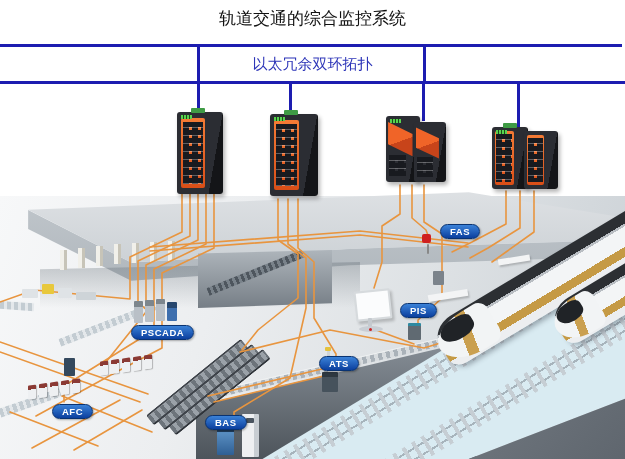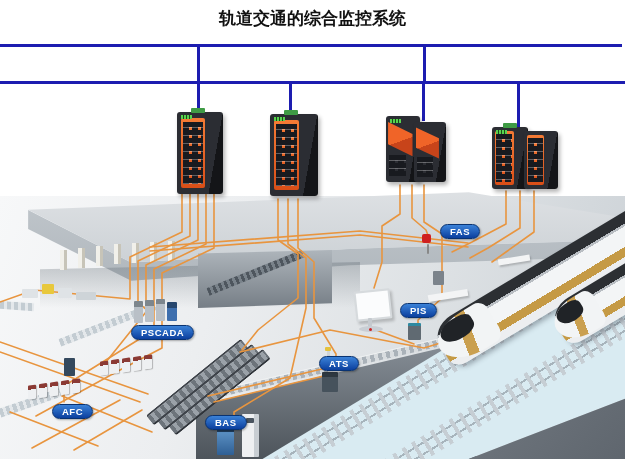--- a/index.html
+++ b/index.html
@@ -1,21 +1,21 @@
 <!DOCTYPE html>
 <html><head>
 <meta charset="utf-8">
 <style>
   html,body{margin:0;padding:0;background:#fff;}
   #app{position:relative;width:625px;height:459px;overflow:hidden;background:#fff;
        font-family:"Liberation Sans","DejaVu Sans",sans-serif;}
   .abs{position:absolute;}
 
   
-  .title{left:0;top:7px;width:625px;text-align:center;font-size:17px;font-weight:bold;color:#111;}
+  .title{left:0;top:7px;width:625px;text-align:center;font-size:17px;font-weight:normal;color:#111;}
   .busline{background:#1d1db0;}
   .topo-label{left:230px;top:55px;width:165px;text-align:center;font-size:15px;color:#2d35b8;}
 
   
   .swu{position:absolute;background:linear-gradient(100deg,#2b2d33 0 76%,#141518 76%);
        border-radius:3px;box-shadow:2px 3px 4px rgba(0,0,0,.3);}
   .swu::before{content:"";position:absolute;left:8%;top:7%;width:52%;height:86%;
        background:linear-gradient(180deg,#f47b35,#d94e17);border-radius:2px;}
   .swu::after{content:"";position:absolute;left:12%;top:12%;width:44%;height:76%;
        background:repeating-linear-gradient(180deg,#181a1f 0 5px,rgba(255,255,255,.3) 5px 6px,rgba(0,0,0,0) 6px 8px),
@@ -95,20 +95,21 @@
 <body>
 
 <div id="app">
 
   <div class="abs title">轨道交通的综合监控系统</div>
 
   <div class="abs busline" style="left:0;top:44px;width:622px;height:3px;"></div>
   <div class="abs busline" style="left:0;top:81px;width:625px;height:3px;"></div>
   <div class="abs busline" style="left:197px;top:44px;width:3px;height:40px;"></div>
   <div class="abs busline" style="left:423px;top:44px;width:3px;height:40px;"></div>
+  <div class="abs topo-label">以太冗余双环拓扑</div>
 
   <div class="abs busline" style="left:197px;top:81px;width:3px;height:40px;"></div>
   <div class="abs busline" style="left:289px;top:81px;width:3px;height:44px;"></div>
   <div class="abs busline" style="left:422px;top:81px;width:3px;height:40px;"></div>
   <div class="abs busline" style="left:517px;top:81px;width:3px;height:52px;"></div>
 
   <div class="abs floor"></div>
   <div class="abs roof-front lvl2"></div>
   <div class="abs roof-top lvl2"></div>
   <div class="abs roof-shadow lvl2"></div>

